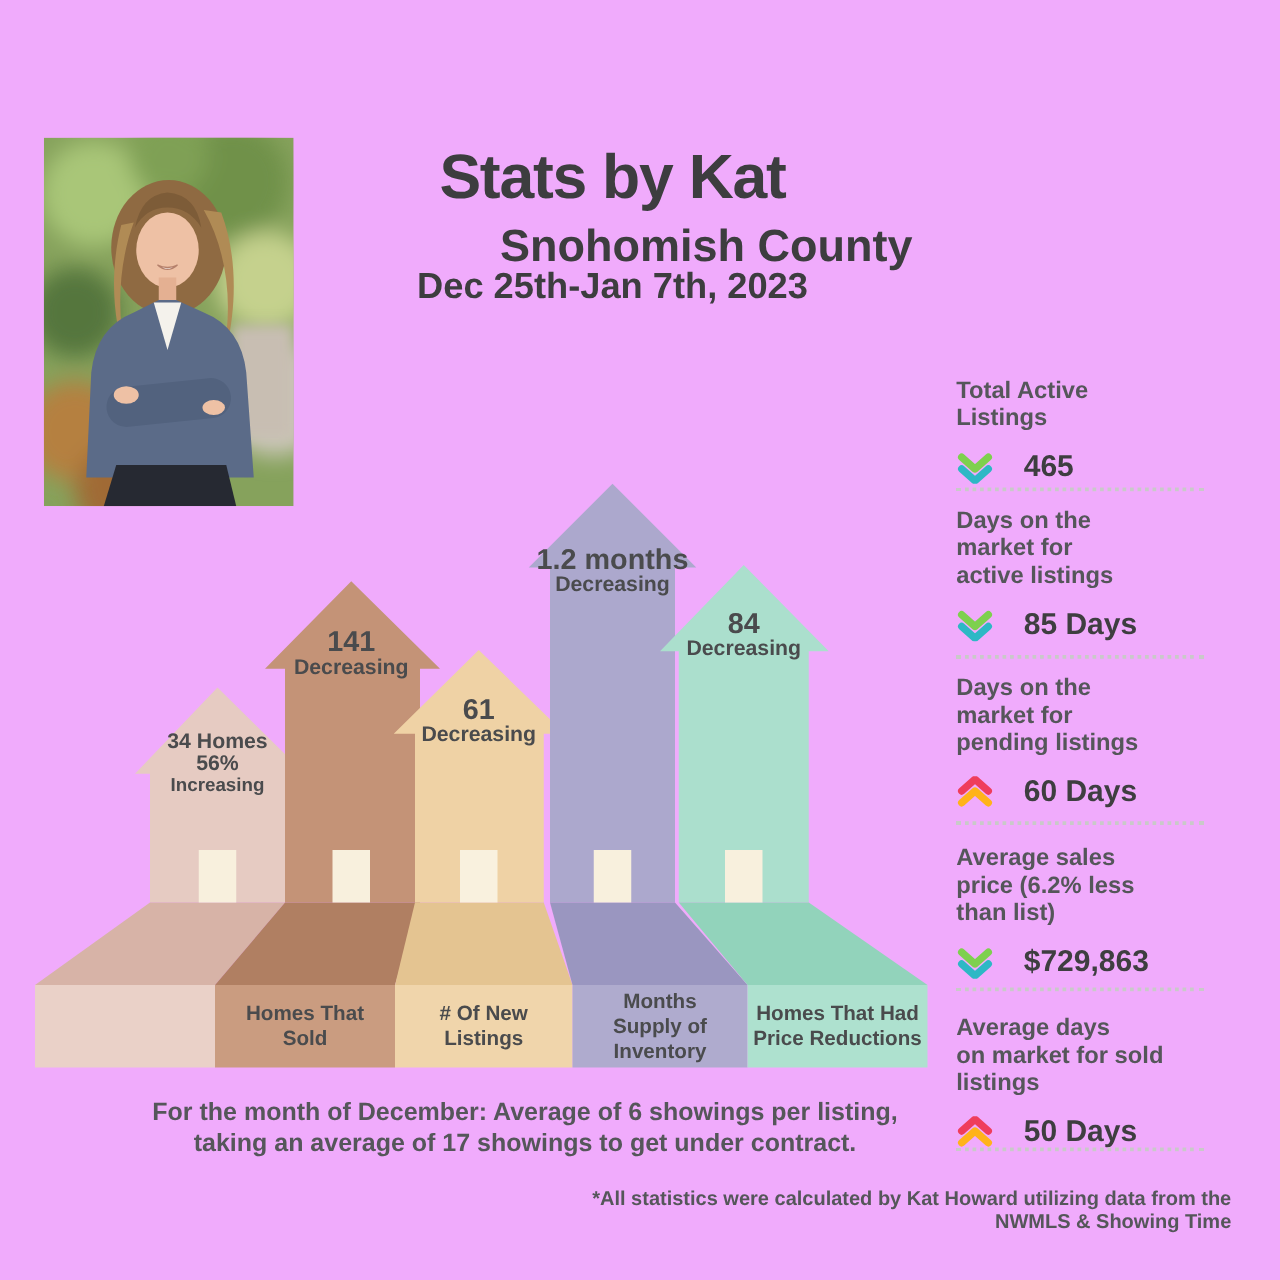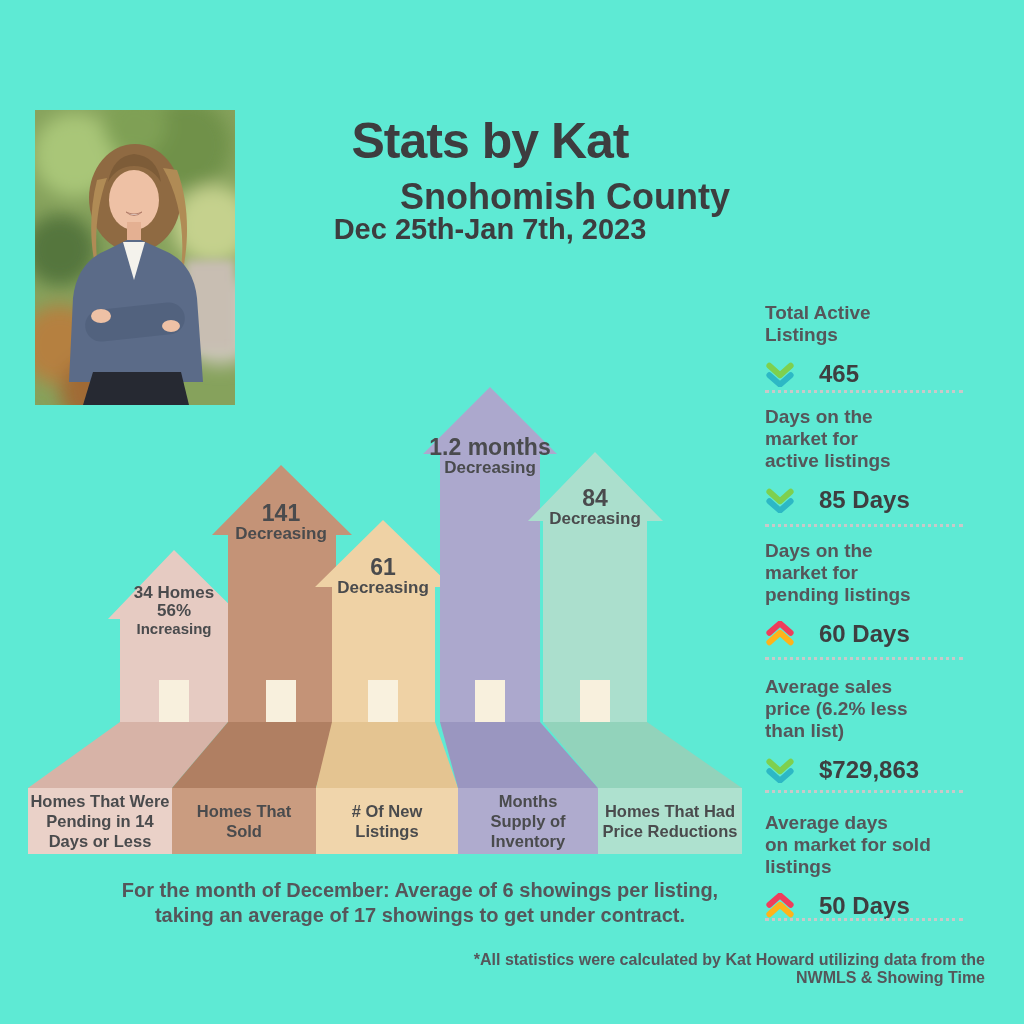--- a/index.html
+++ b/index.html
@@ -1,17 +1,17 @@
 <!DOCTYPE html>
 <html><head>
 <meta charset="utf-8">
 <style>
   html,body{margin:0;padding:0;background:#ffffff;}
   #page{
-    position:relative;width:1024px;height:1024px;background:#5eead4;overflow:hidden;
+    position:relative;width:1024px;height:1024px;background:#f0abfc;overflow:hidden;
     font-family:"Liberation Sans","DejaVu Sans",sans-serif;color:#3e3e40;
   }
   
   #title{position:absolute;left:250px;top:112px;width:480px;text-align:center;
     font-size:50px;font-weight:800;letter-spacing:-1px;color:#3d3d3f;}
   #subtitle{position:absolute;left:250px;top:176px;width:480px;text-align:right;
     font-size:36px;font-weight:700;color:#3d3d3f;}
   #daterange{position:absolute;left:250px;top:213px;width:480px;text-align:center;
     font-size:29px;font-weight:700;color:#3d3d3f;}
   
@@ -149,25 +149,20 @@
   </div>
   <div class="house-value" style="left:410px;top:435px;width:160px;">
     <span class="hv-big">1.2 months</span>
     <span class="hv-mid">Decreasing</span>
   </div>
   <div class="house-value" style="left:515px;top:486px;width:160px;">
     <span class="hv-big">84</span>
     <span class="hv-mid">Decreasing</span>
   </div>
 
-  <div class="band-label" style="left:28px;top:788px;width:144px;height:66px;">
-    <span class="band-line">Homes That Were</span>
-    <span class="band-line">Pending in 14</span>
-    <span class="band-line">Days or Less</span>
-  </div>
   <div class="band-label" style="left:172px;top:788px;width:144px;height:66px;">
     <span class="band-line">Homes That</span>
     <span class="band-line">Sold</span>
   </div>
   <div class="band-label" style="left:316px;top:788px;width:142px;height:66px;border-radius:31px;">
     <span class="band-line"># Of New</span>
     <span class="band-line">Listings</span>
   </div>
   <div class="band-label" style="left:458px;top:788px;width:140px;height:66px;">
     <span class="band-line">Months</span>

